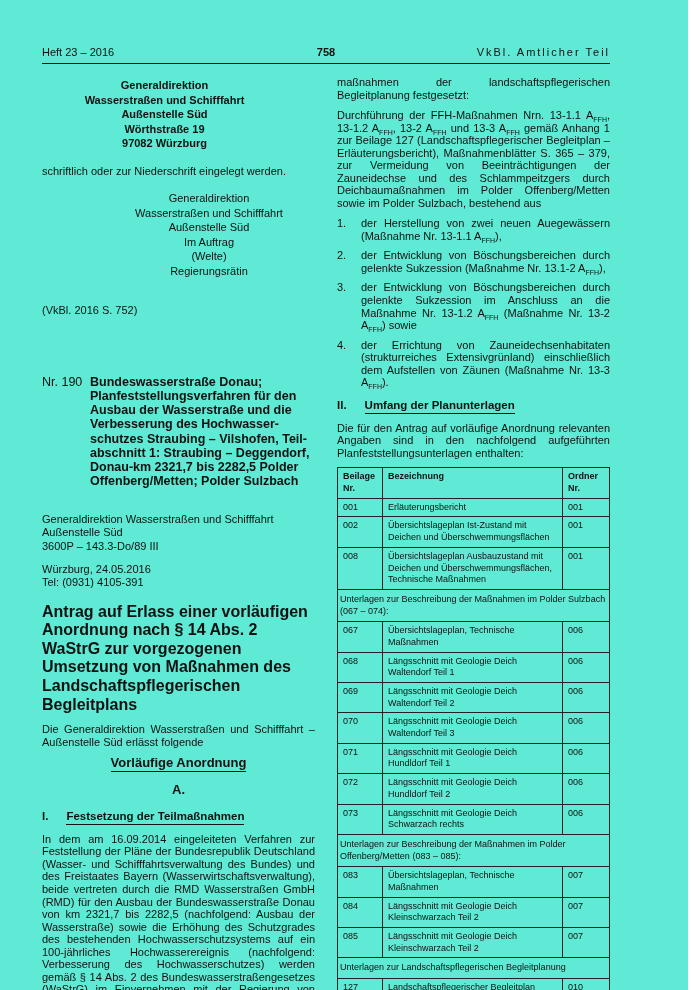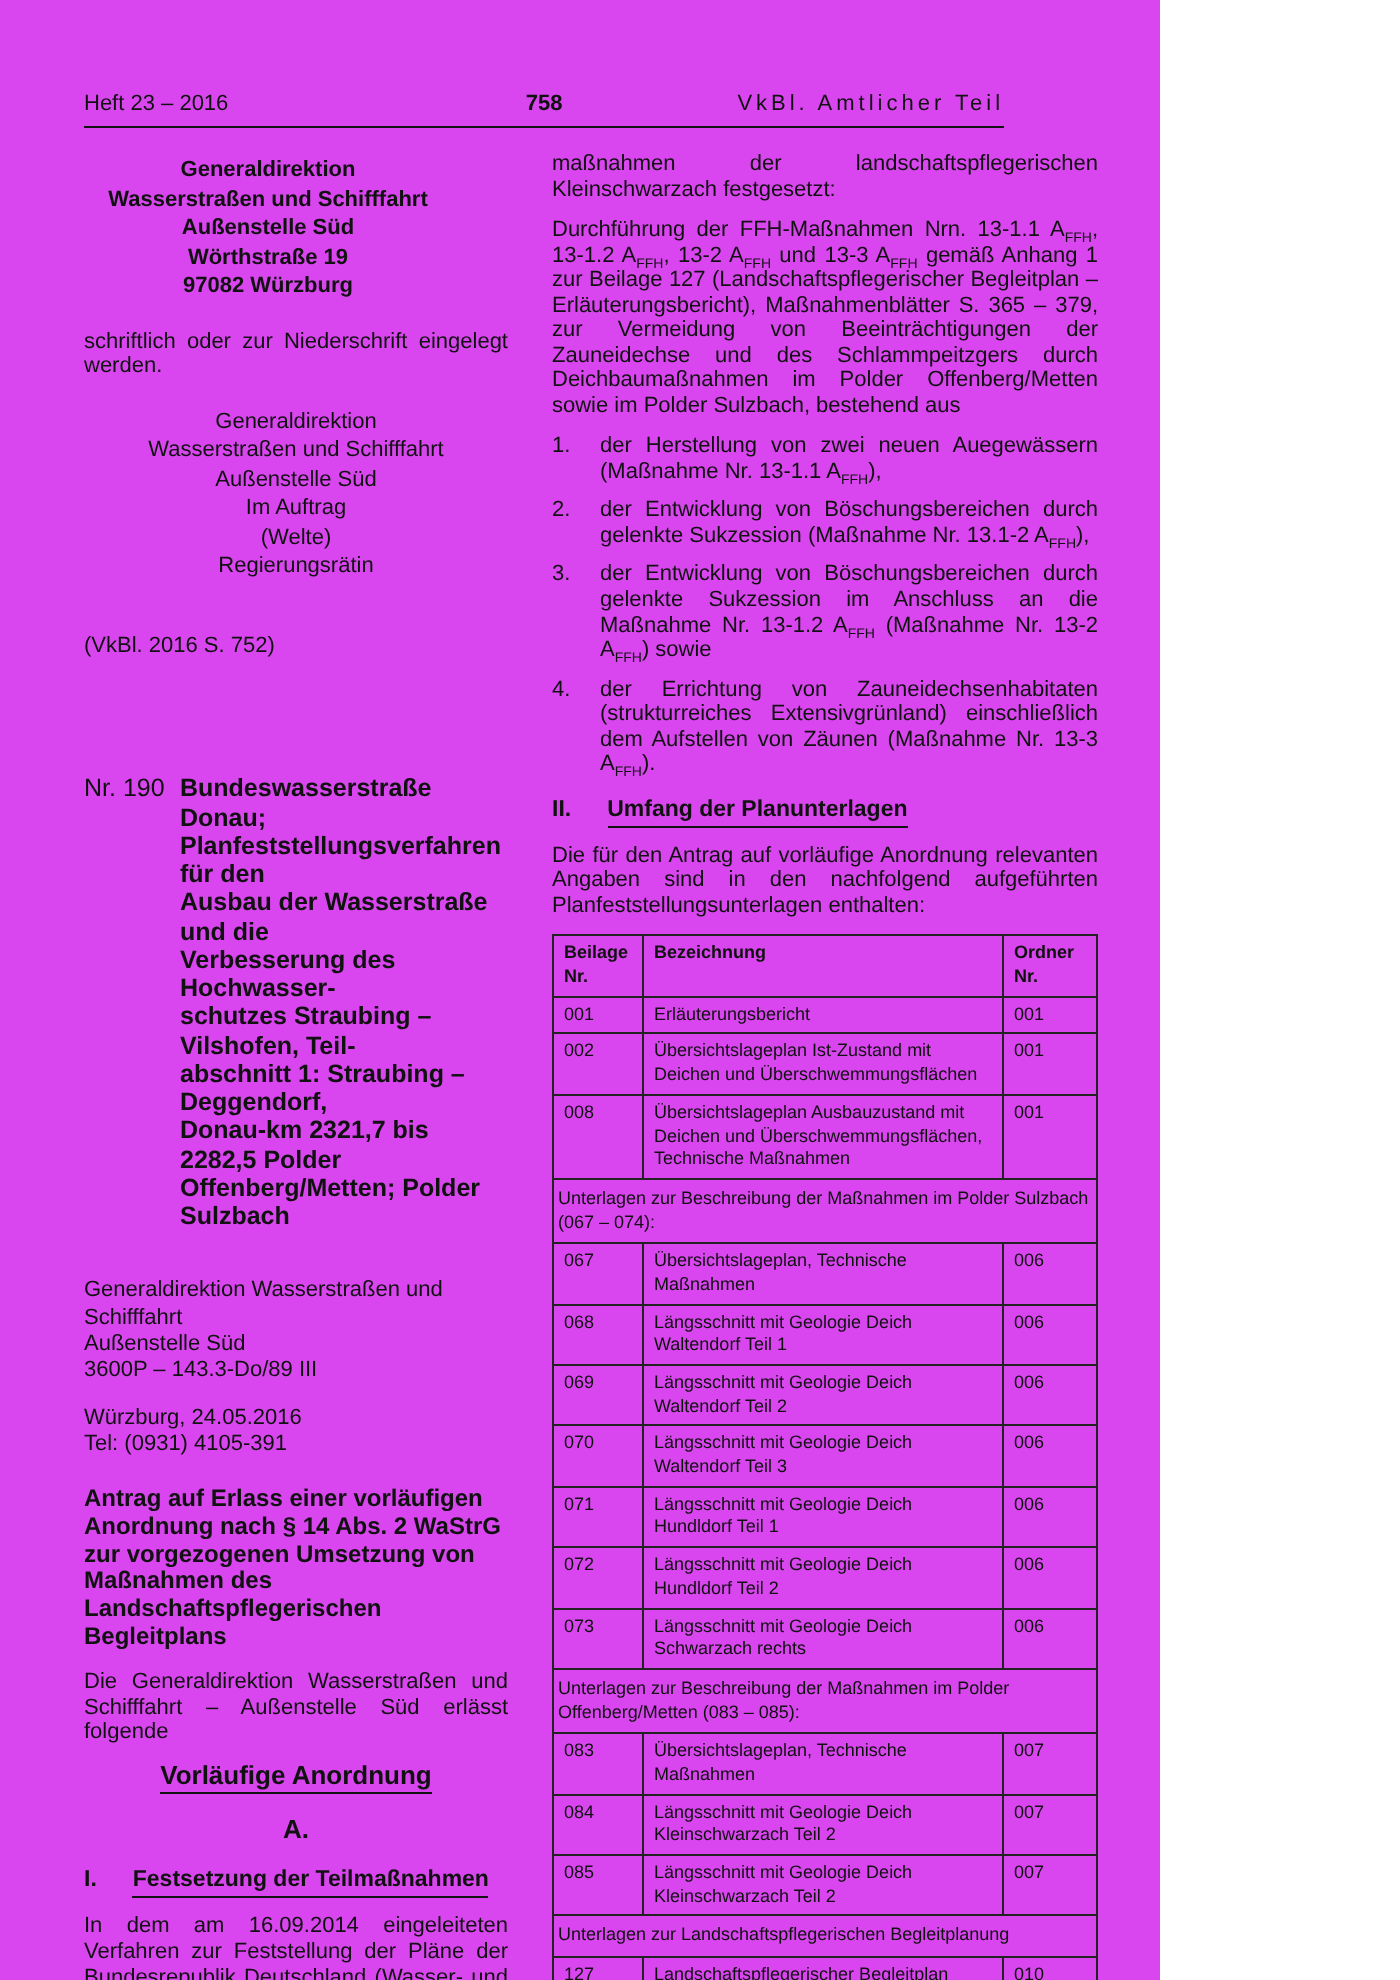--- a/index.html
+++ b/index.html
@@ -1,38 +1,38 @@
 <!DOCTYPE html>
 <html lang="de"><head>
 <meta charset="utf-8">
 <style>
   html,body{margin:0;padding:0;background:#fff;}
   body{font-family:"Liberation Sans",sans-serif;color:#111;}
-  .page{width:580px;height:990px;box-sizing:border-box;padding:46px 78px 0 42px;position:relative;overflow:hidden;background:#d946ef;}
+  .page{width:688px;height:990px;box-sizing:border-box;padding:46px 78px 0 42px;position:relative;overflow:hidden;background:#5eead4;}
   
   .runhead{display:flex;align-items:baseline;font-size:11px;margin-bottom:5px;}
   .runhead .l{flex:1;text-align:left;}
   .runhead .c{flex:0 0 auto;font-weight:bold;}
   .runhead .r{flex:1;text-align:right;letter-spacing:2px;}
   .headrule{border:0;border-top:1.6px solid #111;margin:0 0 12px 0;}
   
   .columns{display:flex;gap:22px;align-items:flex-start;}
   .col{width:285px;font-size:11px;line-height:1.14;text-align:justify;hyphens:auto;}
   .col-right{width:273px;}
   .pre{white-space:pre-line;}
   
   .addr-top{font-weight:bold;text-align:center;line-height:1.32;margin:2px 28px 14px 0;}
   .sig-block{text-align:center;line-height:1.32;width:212px;margin:14px 0 26px auto;}
   .vkbl-ref{text-align:left;margin-bottom:58px;}
   .notice{display:flex;gap:4px;margin-bottom:24px;}
   .notice-num{flex:0 0 44px;font-size:12.5px;line-height:1.14;text-align:left;}
   .notice-title{font-weight:bold;font-size:12.5px;line-height:1.14;text-align:left;}
   .issuer{text-align:left;line-height:1.22;margin-bottom:10px;}
   .dateblk{text-align:left;line-height:1.22;margin-bottom:13px;}
-  .antrag{font-weight:bold;font-size:12px;line-height:1.16;text-align:left;margin-bottom:9px;}
+  .antrag{font-weight:bold;font-size:16px;line-height:1.16;text-align:left;margin-bottom:9px;}
   .erlaesst{margin-bottom:12px;}
   .center-head{font-weight:bold;font-size:13px;text-align:center;margin:0 0 12px 0;}
   .u{border-bottom:1.5px solid #111;padding-bottom:1px;}
   .sec-head{font-weight:bold;font-size:11.5px;display:flex;gap:18px;margin:2px 0 8px 0;text-align:left;}
   .para{margin:0 0 8px 0;}
   
   .numlist{margin:0 0 10px 0;}
   .numlist .li{display:flex;gap:10px;margin-bottom:7px;}
   .numlist .n{flex:0 0 14px;text-align:left;}
   .numlist .t{flex:1;text-align:justify;}
@@ -95,21 +95,21 @@
       <div class="center-head"><span class="u">Vorläufige Anordnung</span></div>
       <div class="center-head">A.</div>
       <div class="sec-head">
         <span>I.</span>
         <span class="u">Festsetzung der Teilmaßnahmen</span>
       </div>
       <div class="para">In dem am 16.09.2014 eingeleiteten Verfahren zur Feststellung der Pläne der Bundesrepublik Deutschland (Wasser- und Schifffahrtsverwaltung des Bundes) und des Freistaates Bayern (Wasserwirtschaftsverwaltung), beide vertreten durch die RMD Wasserstraßen GmbH (RMD) für den Ausbau der Bundeswasserstraße Donau von km 2321,7 bis 2282,5 (nachfolgend: Ausbau der Wasserstraße) sowie die Erhöhung des Schutzgrades des bestehenden Hochwasserschutzsystems auf ein 100-jährliches Hochwasserereignis (nachfolgend: Verbesserung des Hochwasserschutzes) werden gemäß § 14 Abs. 2 des Bundeswasserstraßengesetzes (WaStrG) im Einvernehmen mit der Regierung von Niederbayern folgende Teil-</div>
     </div>
 
     <div class="col col-right">
-      <div class="para">maßnahmen der landschaftspflegerischen Kleinschwarzach festgesetzt:</div>
+      <div class="para">maßnahmen der landschaftspflegerischen Begleitplanung festgesetzt:</div>
       <div class="para">Durchführung der FFH-Maßnahmen Nrn. 13-1.1 A<sub>FFH</sub>, 13-1.2 A<sub>FFH</sub>, 13-2 A<sub>FFH</sub> und 13-3 A<sub>FFH</sub> gemäß Anhang 1 zur Beilage 127 (Landschaftspflegerischer Begleitplan – Erläuterungsbericht), Maßnahmenblätter S. 365 – 379, zur Vermeidung von Beeinträchtigungen der Zauneidechse und des Schlammpeitzgers durch Deichbaumaßnahmen im Polder Offenberg/Metten sowie im Polder Sulzbach, bestehend aus</div>
       <div class="numlist">
           <div class="li">
             <span class="n">1.</span>
             <span class="t">der Herstellung von zwei neuen Auegewässern (Maßnahme Nr. 13-1.1 A<sub>FFH</sub>),</span>
           </div>
           <div class="li">
             <span class="n">2.</span>
             <span class="t">der Entwicklung von Böschungsbereichen durch gelenkte Sukzession (Maßnahme Nr. 13.1-2 A<sub>FFH</sub>),</span>
           </div>

